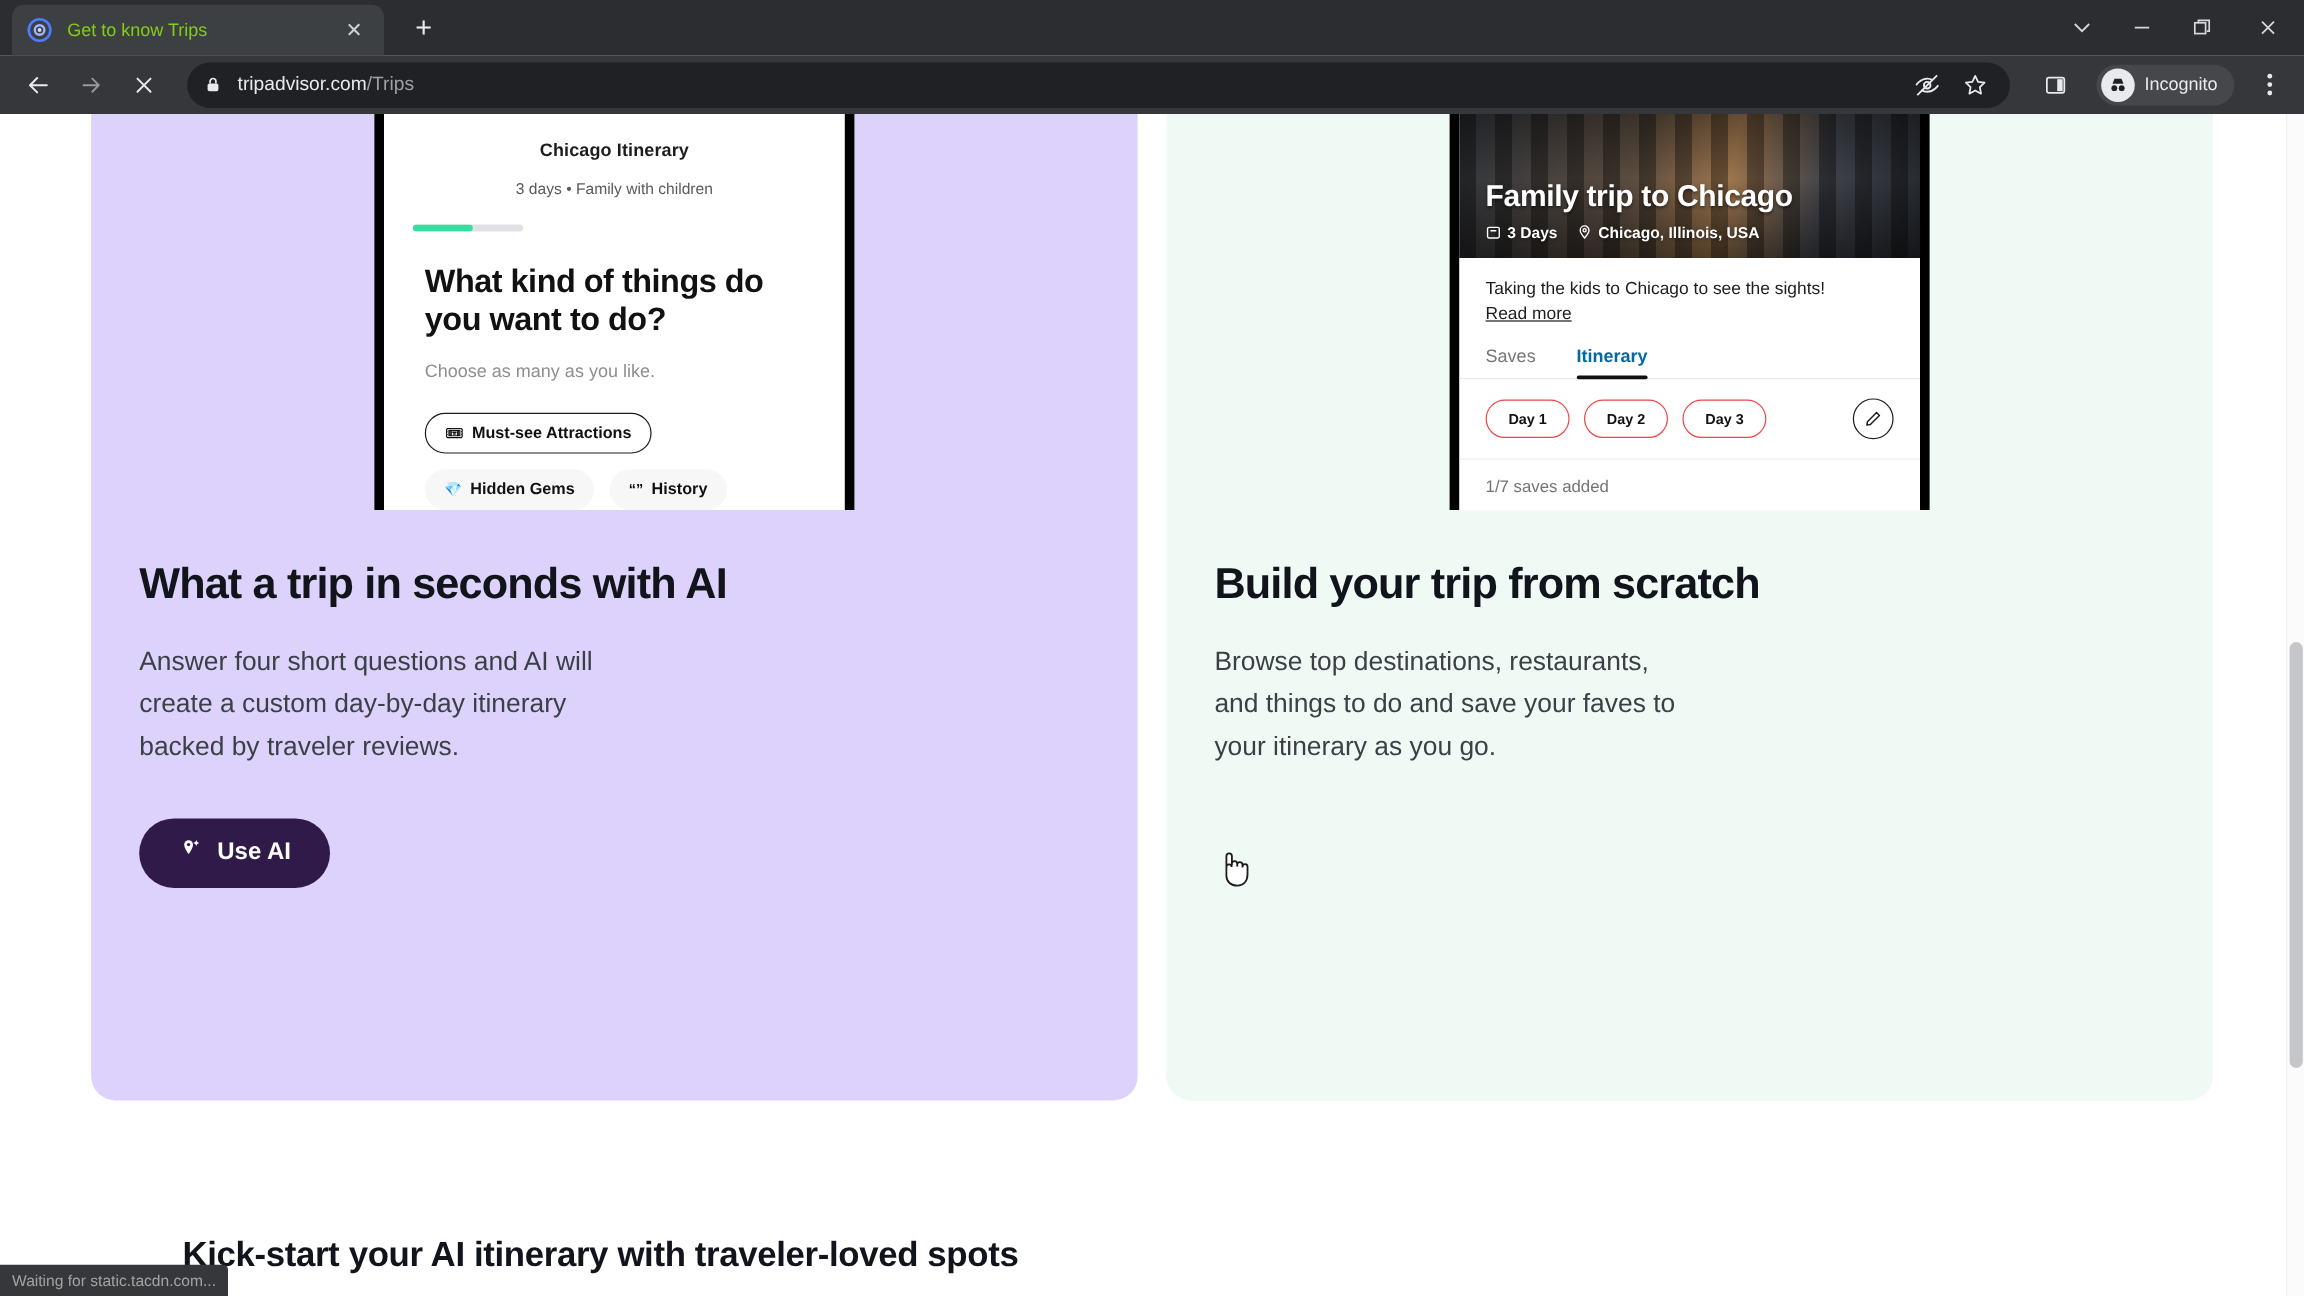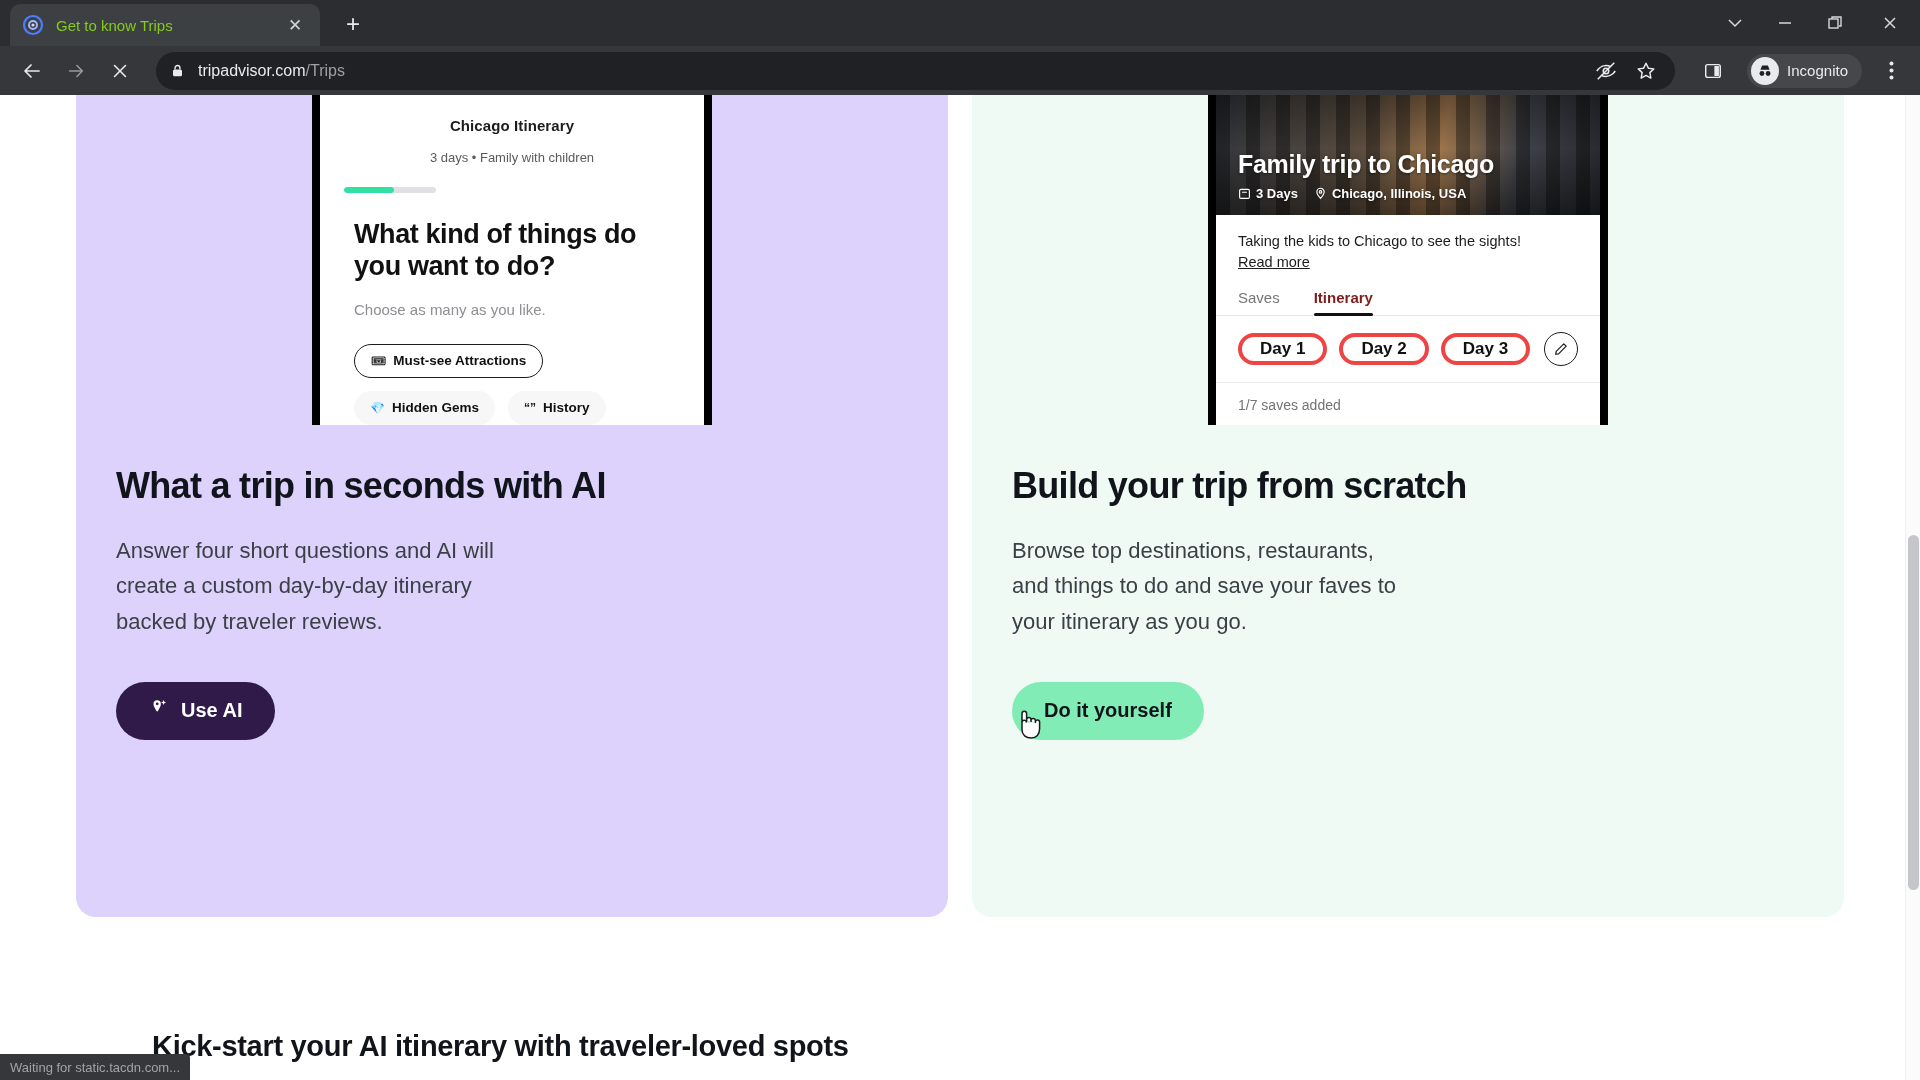--- a/index.html
+++ b/index.html
@@ -159,32 +159,32 @@
     font-size:14.5px; color:#1c1c1c; text-decoration:underline; margin-top:5px;
     display:inline-block;
   }
   .trip-tabs {
     display:flex; gap:34px; margin:18px 0 0 0; border-bottom:1px solid #e6e6e6;
     padding:0 22px;
   }
   .trip-tab {
     font-size:15px; color:#767676; padding-bottom:9px; position:relative;
   }
-  .trip-tab.active { color:#7f1d1d; font-weight:700; }
+  .trip-tab.active { color:#0369a1; font-weight:700; }
   .trip-tab.active::after {
     content:""; position:absolute; left:0; right:0; bottom:-1px; height:3px;
     background:#111; border-radius:2px;
   }
   .days-row {
     display:flex; align-items:center; gap:12px; padding:16px 22px 0 22px;
     border-bottom:1px solid #ececec; padding-bottom:16px;
   }
   .day-pill {
-    height:32px; padding:0 18px; border-radius:16px; border:4px solid #ef4444;
-    background:#fff; display:flex; align-items:center; font-size:17px;
+    height:32px; padding:0 18px; border-radius:16px; border:1px solid #ef4444;
+    background:#fff; display:flex; align-items:center; font-size:12px;
     font-weight:700; color:#111;
   }
   .edit-btn {
     width:34px; height:34px; border-radius:50%; border:1.5px solid #1c1c1c;
     display:flex; align-items:center; justify-content:center; margin-left:auto;
   }
   .saves-added { padding:14px 22px 0 22px; font-size:14px; color:#737373; }
 
   
   .card-body { padding:40px 40px 0 40px; }
@@ -449,23 +449,20 @@
               </div>
 
               <div class="saves-added">1/7 saves added</div>
             </div>
           </div>
         </div>
 
         <div class="card-body">
           <div class="card-h2">Build your trip from scratch</div>
           <div class="card-p">Browse top destinations, restaurants, and things to do and save your faves to your itinerary as you go.</div>
-          <div class="cta green">
-            <span>Do it yourself</span>
-          </div>
         </div>
       </div>
     </div>
 
     <div class="bottom-heading">Kick-start your AI itinerary with traveler-loved spots</div>
 
     <div class="cursor">
       <svg width="30" height="36" viewBox="0 0 30 36">
         <path d="M8 15V6.5a2.3 2.3 0 0 1 4.6 0V14m0-1.2a2.2 2.2 0 0 1 4.4 0V15m0-1.3a2.2 2.2 0 0 1 4.4 0V16m0-.8a2.1 2.1 0 0 1 4.2 0v6.6c0 5.4-3.2 9.2-8.4 9.2-5.3 0-9.2-3.1-9.2-8.2v-7.4c0-1.2 1-2.1 2.2-2.1s2.2.9 2.2 2.1" fill="#fff" stroke="#1c1c1c" stroke-width="1.5" stroke-linejoin="round"></path>
       </svg>

